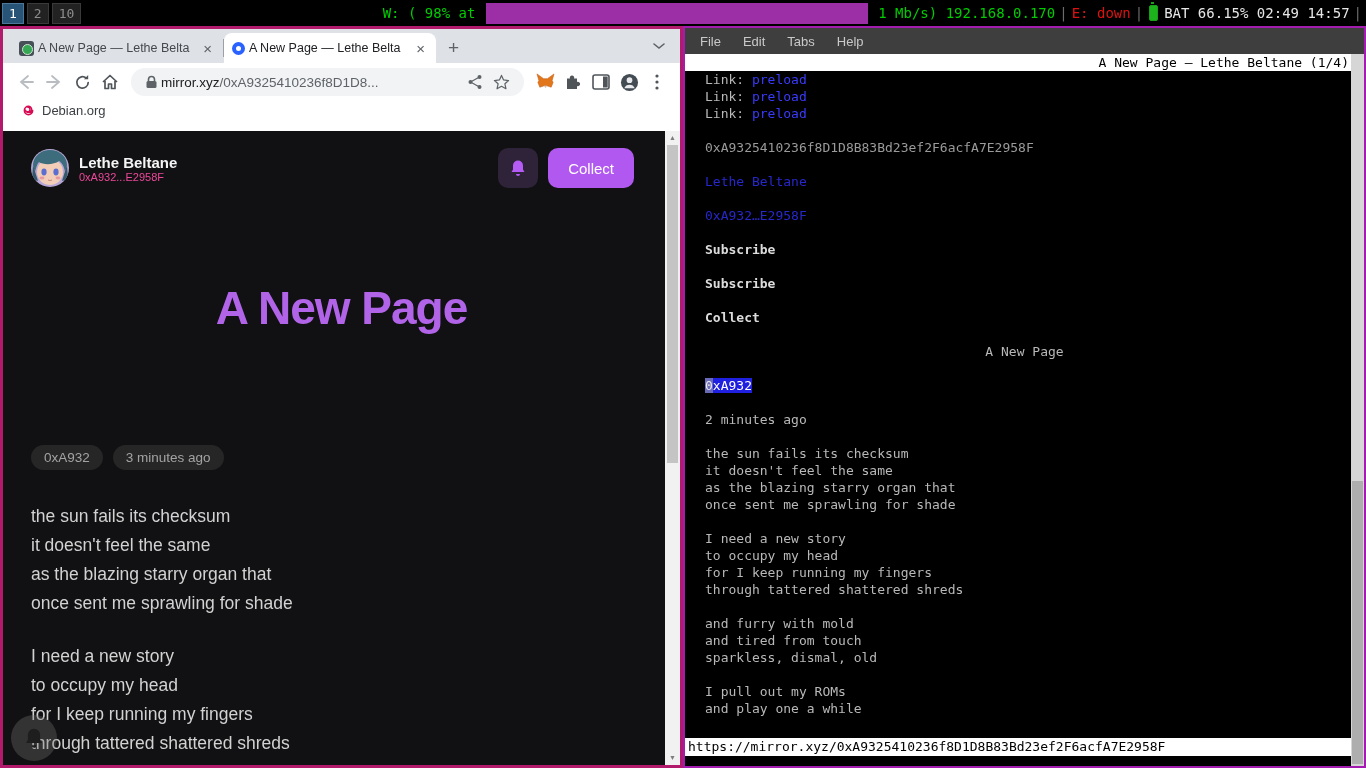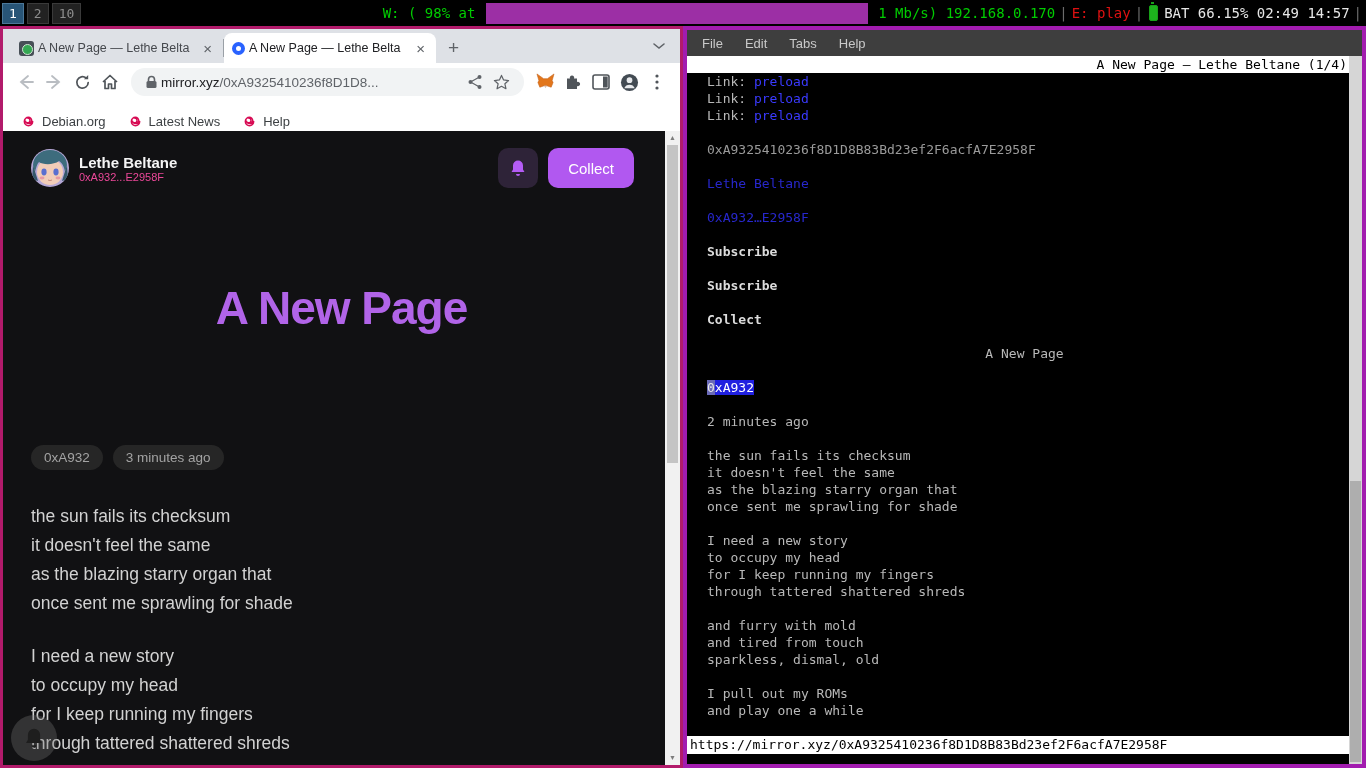--- a/index.html
+++ b/index.html
@@ -39,21 +39,21 @@
   .tab-chevron { margin-left:auto; margin-right:14px; margin-bottom:8px; color:#5f6368; }
 
   #toolbar { height:38px; background:#fff; display:flex; align-items:center; padding:0 10px; gap:2px; }
   .navicon { width:26px; height:26px; display:flex; align-items:center; justify-content:center; flex:none; }
   #addrbar { flex:1; height:28px; background:#f1f3f4; border-radius:14px; margin:0 6px;
              display:flex; align-items:center; padding:0 10px; font-size:13.5px; overflow:hidden; }
   #addrbar .url-domain { color:#202124; }
   #addrbar .url-path { color:#5f6368; }
   #addrbar .spacer { flex:1; }
 
-  #bookmarks { height:30px; background:#fff; display:flex; align-items:flex-end; padding-left:14px; gap:8px; }
+  #bookmarks { height:30px; background:#fff; display:flex; align-items:flex-start; padding-left:14px; gap:8px;flex-direction:column; }
   .bm { display:flex; align-items:center; gap:6px; font-size:13px; color:#3c4043; padding:2px 10px 2px 4px; }
 
   #content { flex:1; background:#111113; position:relative; overflow:hidden; }
   #page { padding:0 28px; height:100%; position:relative; }
   #chrome-scrollbar { position:absolute; right:0; top:0; bottom:0; width:15px; background:#f1f1f1; z-index:5;
                       display:flex; flex-direction:column; align-items:center; }
   #chrome-scrollbar .arr { font-size:7px; color:#7d7d7d; line-height:14px; height:14px; }
   #chrome-scrollbar .thumb { position:absolute; top:14px; left:2px; width:11px; height:318px; background:#c4c4c4; }
   #chrome-scrollbar .arr.down { position:absolute; bottom:0; }
 
@@ -69,21 +69,21 @@
   .post-title { margin-top:88px; text-align:center; font-size:46px; font-weight:bold; color:#b164e8; letter-spacing:-1px; }
   .badges { margin-top:110px; display:flex; gap:10px; }
   .badge { background:#262626; color:#a3a3a3; font-size:13.5px; padding:5px 13px; border-radius:16px; }
   .poem { margin-top:32px; font-size:17.5px; line-height:29px; color:#d2d2d2; }
   .stanza { margin-bottom:24px; }
   .fab { position:absolute; left:8px; bottom:4px; width:46px; height:46px; border-radius:50%;
          background:rgba(115,115,115,0.35); display:flex; align-items:center; justify-content:center; z-index:6; }
 
   
   #terminal { position:absolute; left:683px; top:26px; width:683px; height:742px;
-              border:4px solid #a21caf; background:#000; display:flex; flex-direction:column; }
+              border:2px solid #a21caf; background:#000; display:flex; flex-direction:column; }
   #t-menubar { height:26px; background:#3e3e3e; display:flex; align-items:center; padding-left:4px;
                font-size:13px; color:#c9c9c9; flex:none; }
   #t-menubar .t-menu { padding:0 11px; }
   #t-body { flex:1; position:relative; font-family:"DejaVu Sans Mono", monospace; font-size:13px;
             line-height:17px; color:#b8b8b8; overflow:hidden; }
   #t-title { height:17px; background:#fff; color:#000; text-align:right; padding-right:2px; margin-right:13px;
              white-space:pre; }
   #t-rows { padding-left:20px; }
   .t-row { height:17px; white-space:pre; }
   .t-row.center { text-align:center; padding-right:20px; }
@@ -102,21 +102,21 @@
 </head>
 <body>
 
 <div id="topbar">
   <span class="ws active">1</span>
   <span class="ws">2</span>
   <span class="ws">10</span>
   <div id="status">
     <span class="st-green">W: ( 98% at </span><span class="censor"></span><span class="st-green"> 1 Mb/s) 192.168.0.170</span>
     <span class="st-sep">|</span>
-    <span class="st-red">E: play</span>
+    <span class="st-red">E: down</span>
     <span class="st-sep">|</span>
     <span class="battery"></span>
     <span class="st-white">BAT 66.15% 02:49 14:57</span>
     <span class="st-sep">|</span>
   </div>
 </div>
 
 <div id="chrome">
 
   <div id="tabstrip">

